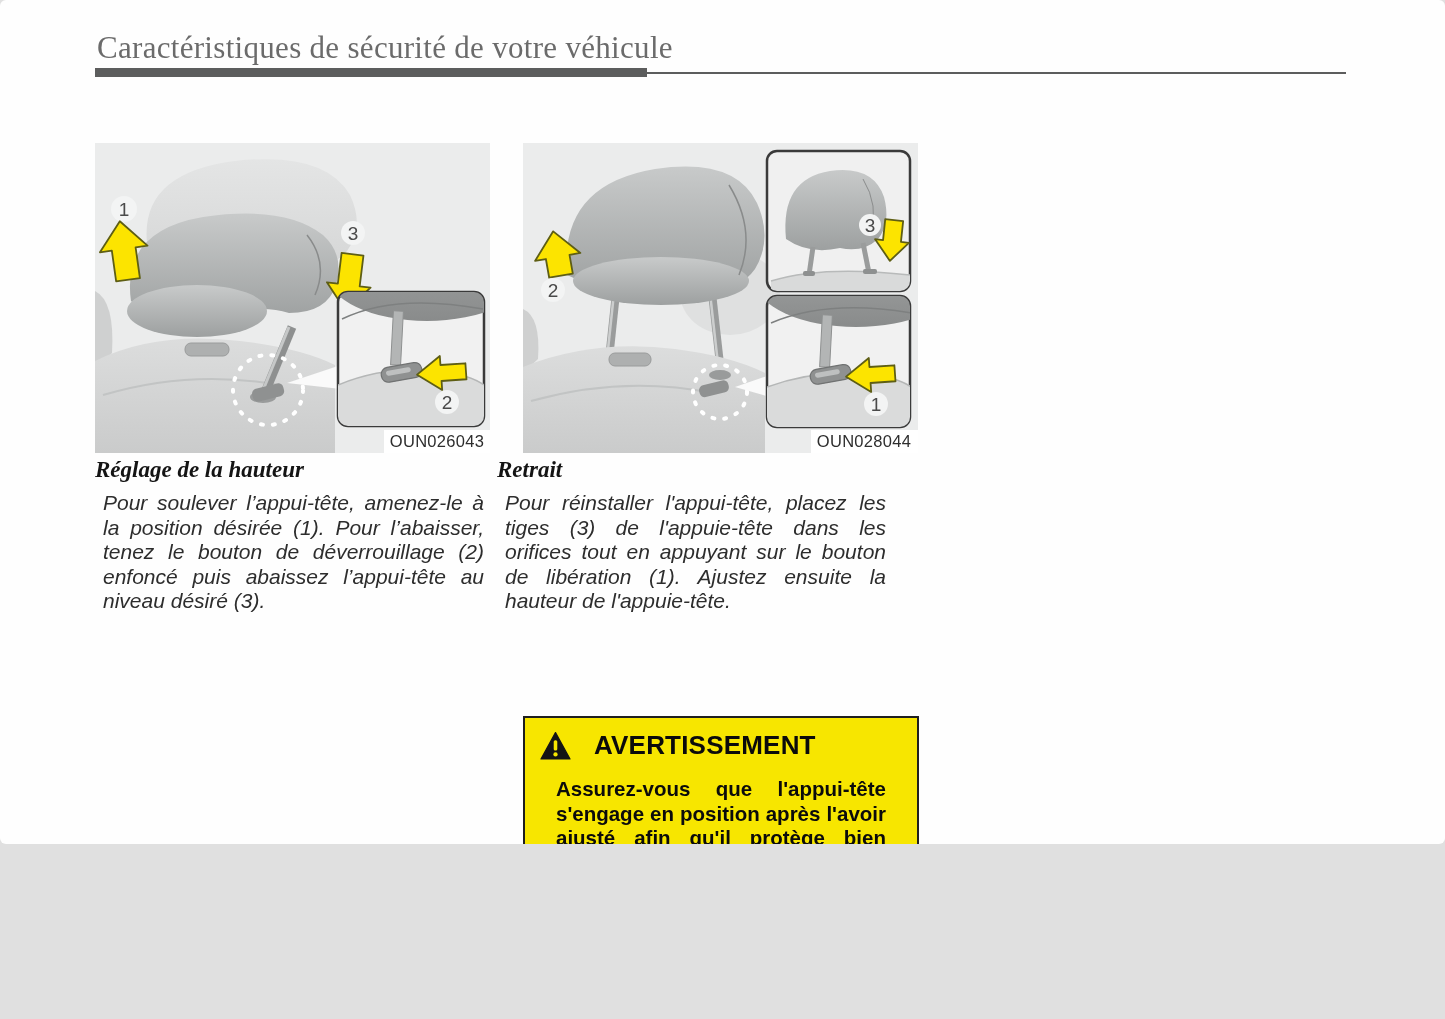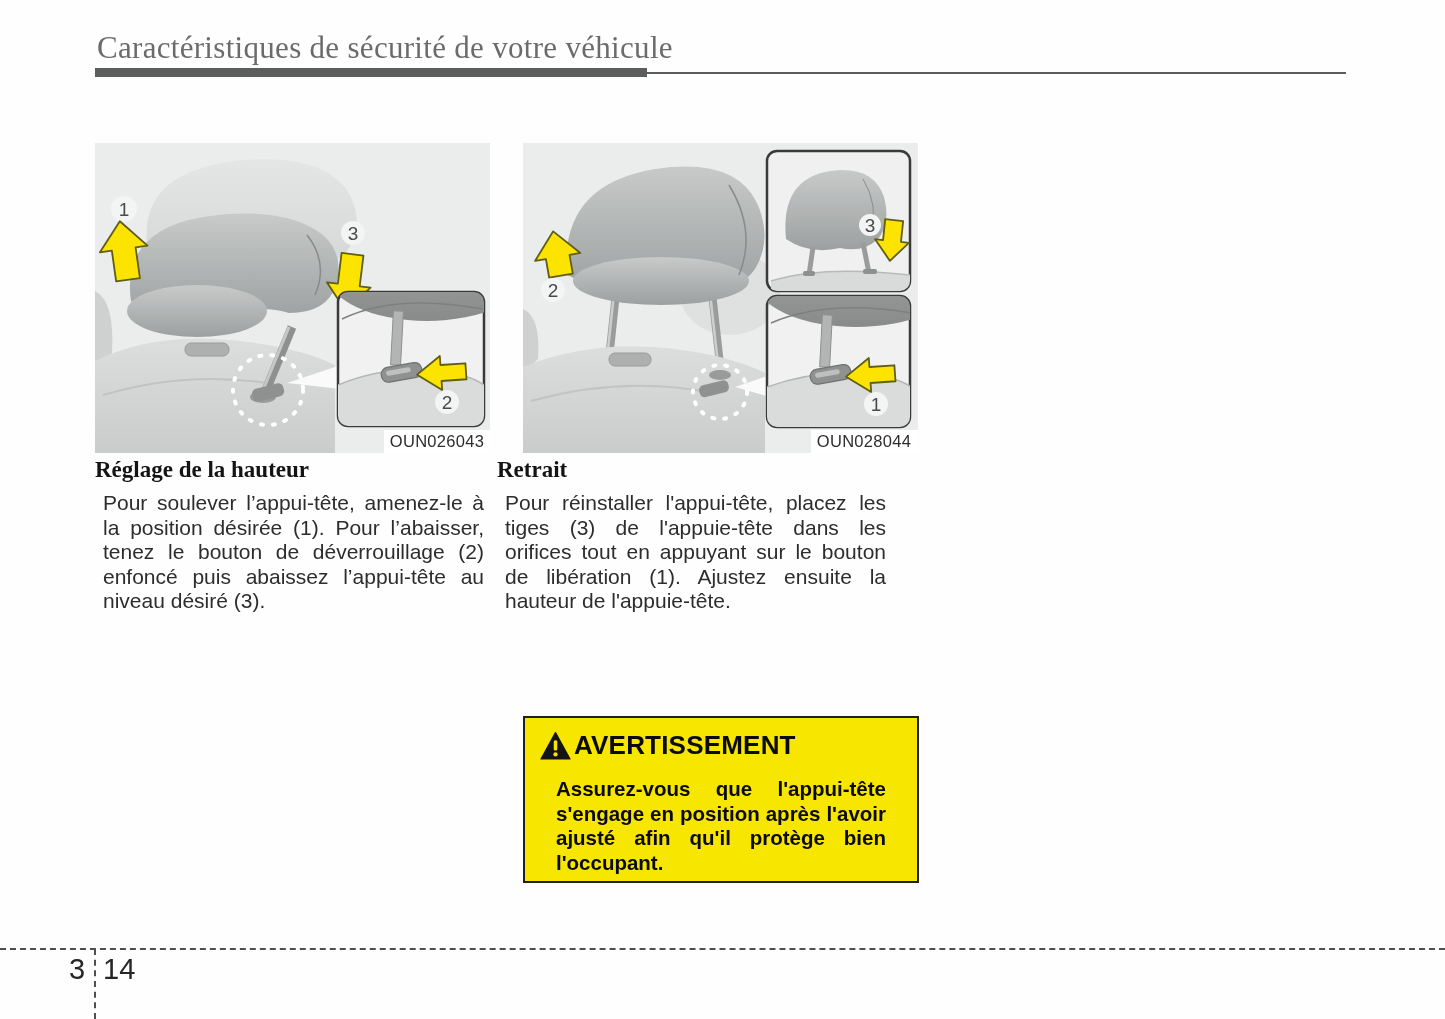--- a/index.html
+++ b/index.html
@@ -2,59 +2,59 @@
 <html lang="fr" style="--warning-bg: #F7E600; --arrow-yellow: #FCE400; --header-gray: #5C5D5D;"><head>
 <meta charset="utf-8">
 <style>
   :root{
     --warning-bg:#F7E600;
     --arrow-yellow:#FCE400;
     --header-gray:#5C5D5D;
   }
   html,body{margin:0;padding:0;background:#e0e0e0;}
   .page{
-    position:relative;width:1445px;height:1019px;background:#FEFEFE;
-    font-family:"Liberation Sans",sans-serif;overflow:hidden;margin:0 auto;
+    position:relative;width:1445px;height:844px;background:#FEFEFE;
+    font-family:"Liberation Sans",sans-serif;overflow:hidden;margin:0 auto;border-radius:6px;
   }
   
   .page-title{
     position:absolute;left:97px;top:30px;margin:0;
     font-family:"Liberation Serif",serif;font-weight:400;
     font-size:31px;color:#6B6B6B;letter-spacing:.3px;white-space:nowrap;
   }
   .rule-thick{position:absolute;left:95px;top:68px;width:552px;height:9px;background:var(--header-gray);}
   .rule-thin{position:absolute;left:647px;top:72px;width:699px;height:2px;background:var(--header-gray);}
   
   .figure{position:absolute;top:143px;width:395px;height:310px;}
   .fig-left{left:95px;}
   .fig-right{left:523px;}
   .fig-num{font-family:"Liberation Sans",sans-serif;font-size:19px;fill:#4A4A4A;text-anchor:middle;}
   .fig-cap{font-family:"Liberation Sans",sans-serif;font-size:16.5px;fill:#2E2E2E;text-anchor:middle;letter-spacing:.3px;}
   .arrow{fill:var(--arrow-yellow);stroke:#5E5E14;stroke-width:1.8;stroke-linejoin:round;}
   .halo{fill:#F3F4F4;}
   
-  .col-text{position:absolute;top:457px;width:397px;}
+  .col-text{position:absolute;top:457px;width:397px;font-style:italic;}
   .col-text.left{left:95px;}
   .col-text.right{left:497px;}
   .section-heading{
     margin:0 0 5px 0;font-family:"Liberation Serif",serif;
     font-size:23px;font-weight:700;color:#141414;line-height:26px;
   }
   .body-text{
     margin:8px;font-size:21px;line-height:24.5px;color:#2D2D2D;
     text-align:justify;text-justify:inter-word;
   }
   .body-text + .body-text{margin-top:3px;}
   
   .warning-box{
     position:absolute;left:523px;top:716px;width:396px;height:167px;
     box-sizing:border-box;background:var(--warning-bg);
     border:2px solid #1F1F1F;padding:8px 15px 0 15px;
   }
-  .warning-title-row{display:flex;align-items:center;gap:3px;margin:4px 0 7px 0;}
+  .warning-title-row{display:flex;align-items:center;gap:23px;margin:4px 0 7px 0;}
   .warning-title{font-weight:700;font-size:26px;color:#0B0B0B;letter-spacing:.2px;}
   .warning-text{
     margin:16px;font-weight:700;font-size:20.5px;line-height:24.5px;
     color:#0B0B0B;text-align:justify;text-justify:inter-word;
   }
   
   .footer-dash-h{position:absolute;left:0;top:948px;width:1445px;height:0;border-top:2px dashed #4F4F4F;}
   .footer-dash-v{position:absolute;left:94px;top:949px;height:70px;width:0;border-left:2px dashed #4F4F4F;}
   .footer-num{position:absolute;top:953px;font-size:29px;color:#262626;}
   .chapter-num{left:69px;}

